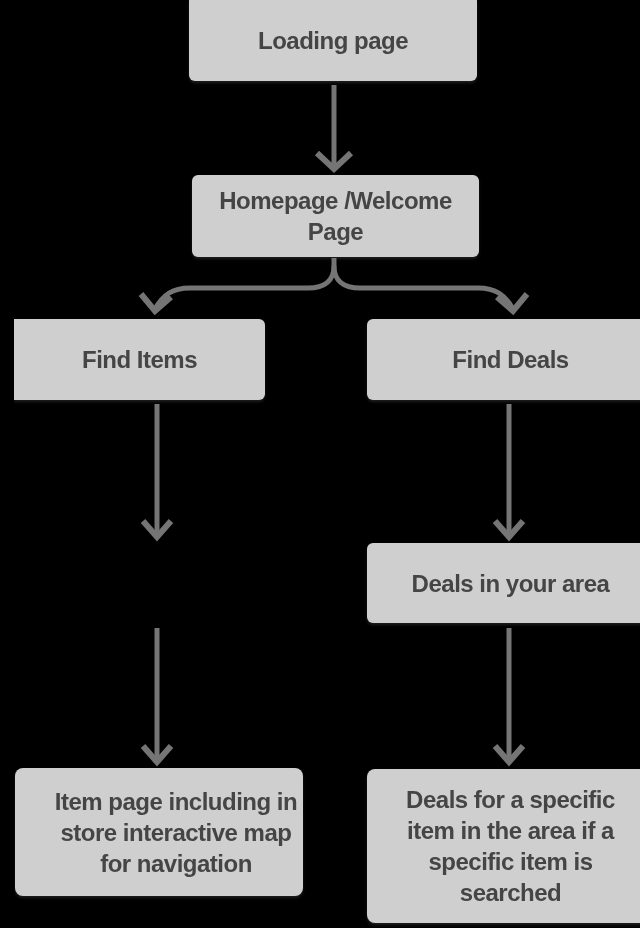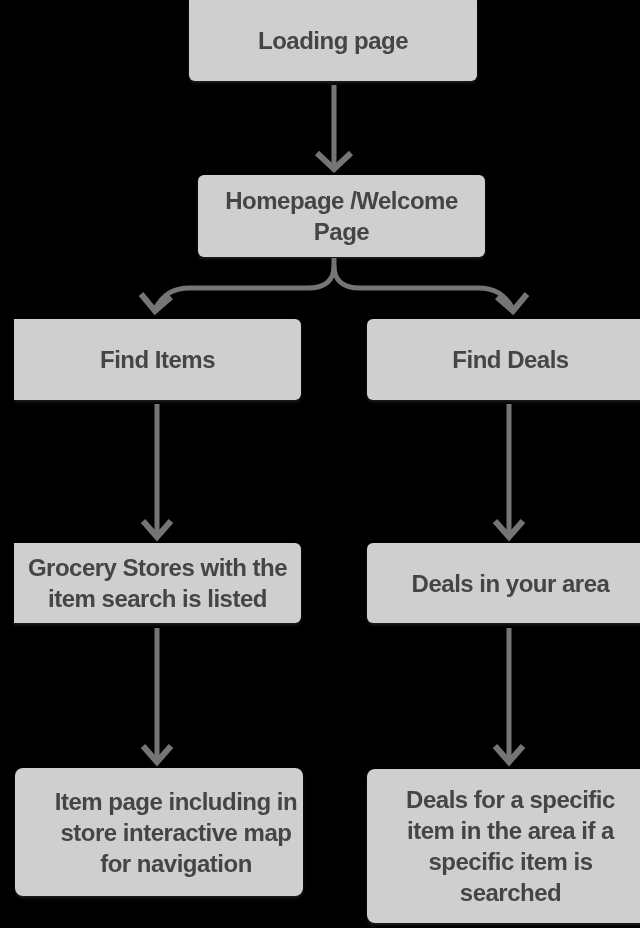--- a/index.html
+++ b/index.html
@@ -43,22 +43,22 @@
     font-size: 24px;
     font-weight: 700;
     line-height: 31px;
     letter-spacing: -0.5px;
     white-space: pre-line;
     padding: 0 4px;
     box-sizing: border-box;
     box-shadow: 0 2px 3px rgba(120,120,120,0.25);
   }
   .n-loading        { left: 175px; top: 0;     width: 288px; height: 81px;  border-radius: 0 0 6px 6px; }
-  .n-homepage       { left: 184px; top: 175px; width: 287px; height: 82px;  border-radius: 6px; }
-  .n-find-items     { left: 0;     top: 319px; width: 287px; height: 81px;  border-radius: 0 6px 6px 0; }
+  .n-homepage       { left: 178px; top: 175px; width: 287px; height: 82px;  border-radius: 6px; }
+  .n-find-items     { left: 0;     top: 319px; width: 251px; height: 81px;  border-radius: 0 6px 6px 0; }
   .n-find-deals     { left: 353px; top: 319px; width: 287px; height: 81px;  border-radius: 6px 0 0 6px; }
   .n-grocery        { left: 0;     top: 543px; width: 287px; height: 80px;  border-radius: 0 6px 6px 0; }
   .n-deals-area     { left: 353px; top: 543px; width: 287px; height: 80px;  border-radius: 6px 0 0 6px; }
   .n-item-page      { left: 1px;   top: 768px; width: 288px; height: 128px; border-radius: 8px; padding-left: 38px; }
   .n-deals-specific { left: 353px; top: 769px; width: 287px; height: 154px; border-radius: 8px 0 0 8px; }
 </style>
 </head>
 <body>
 
 <div class="canvas">
@@ -85,22 +85,20 @@
 
     <path d="M495,628 L495,760"></path>
     <path class="head" d="M481,746 L495,762 L509,746"></path>
   </svg>
 
   <div class="node n-loading">Loading page</div>
   <div class="node n-homepage">Homepage /Welcome
 Page</div>
   <div class="node n-find-items">Find Items</div>
   <div class="node n-find-deals">Find Deals</div>
-  <div class="node n-grocery">Grocery Stores with the
-item search is listed</div>
   <div class="node n-deals-area">Deals in your area</div>
   <div class="node n-item-page">Item page including in
 store interactive map
 for navigation</div>
   <div class="node n-deals-specific">Deals for a specific
 item in the area if a
 specific item is
 searched</div>
 
 </div>

